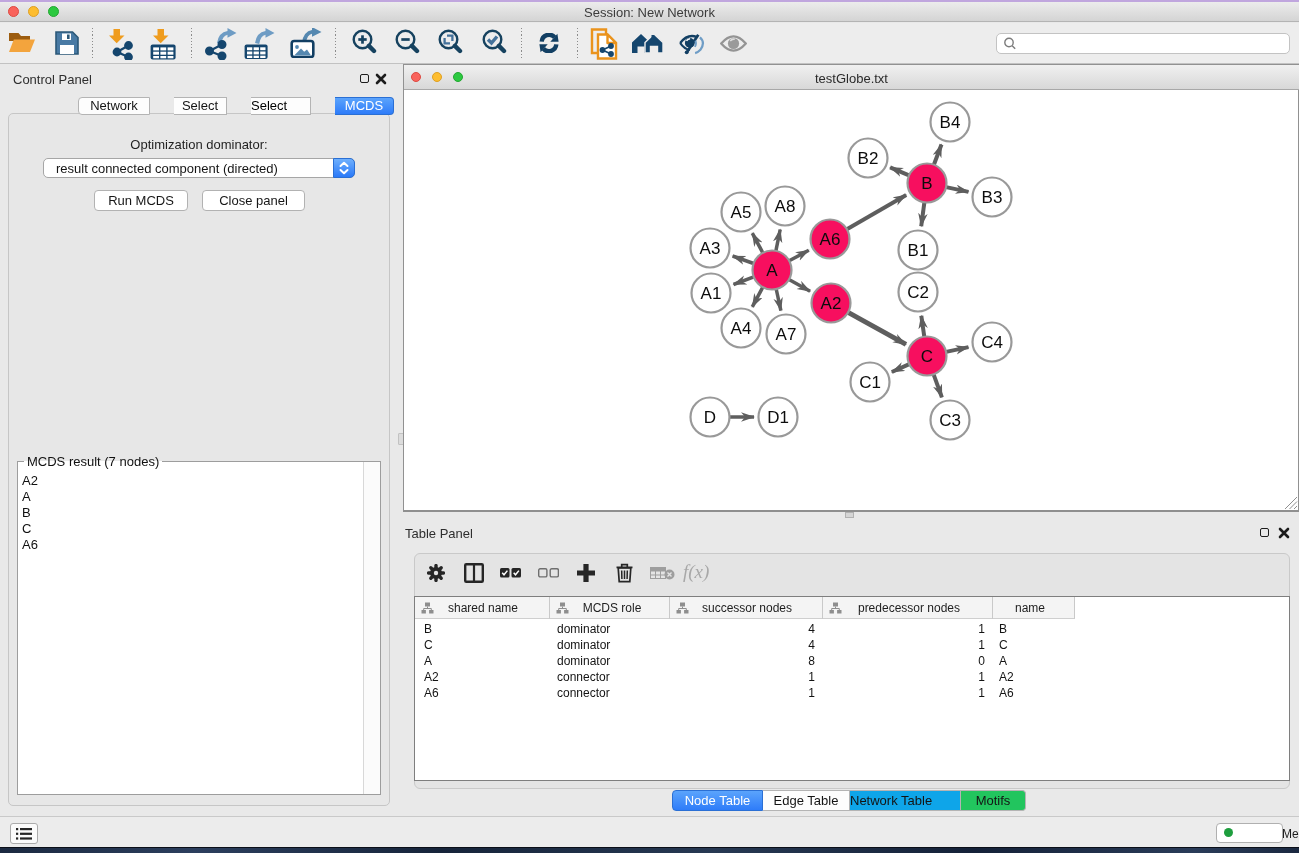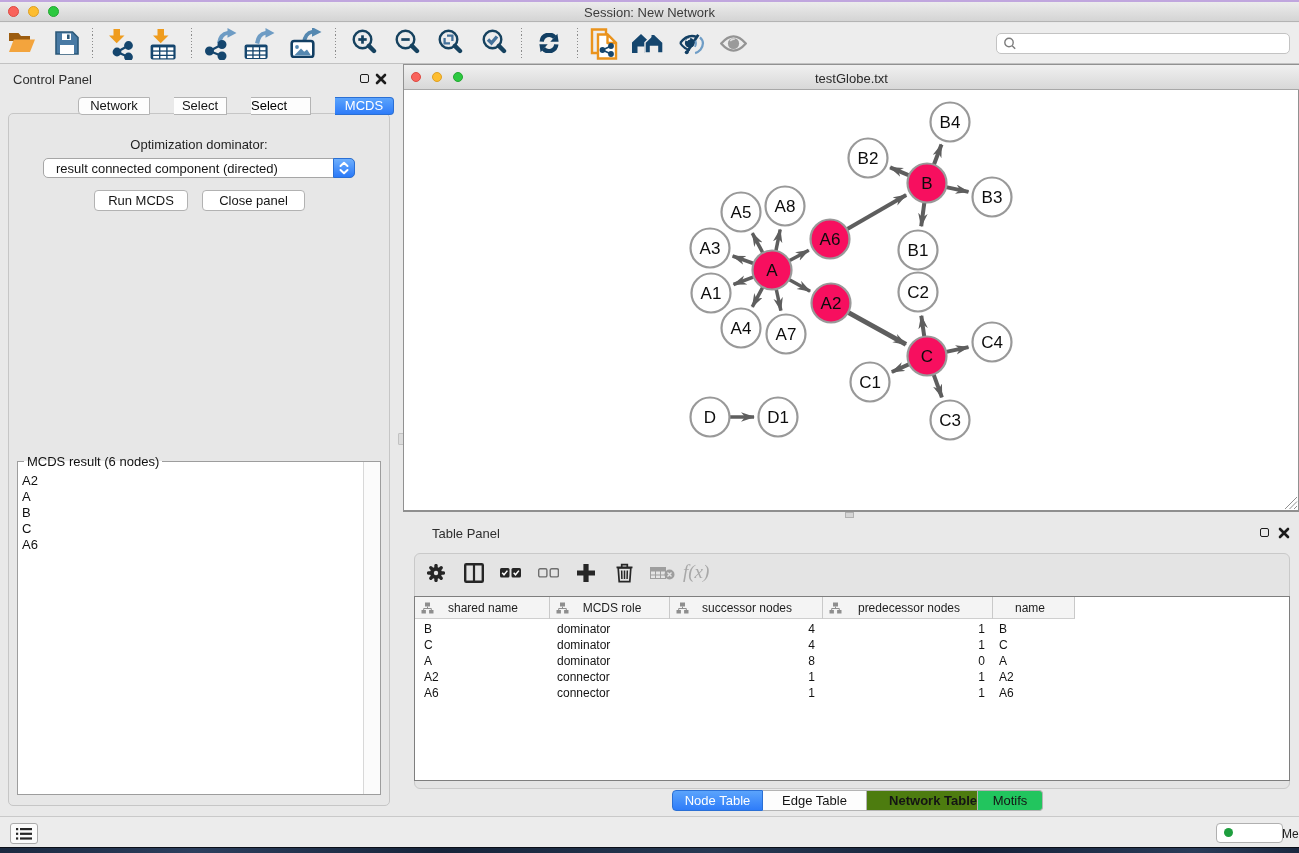--- a/index.html
+++ b/index.html
@@ -206,21 +206,21 @@
 <div class="abs" style="left:333px;top:158px;width:22px;height:20px;background:linear-gradient(#6fb0fd,#2a79f8);border-radius:0 5px 5px 0;border:1px solid #2a6fd4;"></div>
 <svg class="abs" style="left:336px;top:160px;" width="16" height="16" viewBox="0 0 16 16">
  <path d="M4.5 6 L8 2.8 L11.5 6" fill="none" stroke="#fff" stroke-width="2" stroke-linecap="round" stroke-linejoin="round"></path>
  <path d="M4.5 10 L8 13.2 L11.5 10" fill="none" stroke="#fff" stroke-width="2" stroke-linecap="round" stroke-linejoin="round"></path>
 </svg>
 
 <div class="abs txt13" style="left:94px;top:190px;width:94px;height:21px;background:#fff;border:1px solid #b2b2b2;border-radius:4px;text-align:center;line-height:19px;color:#161616;">Run MCDS</div>
 <div class="abs txt13" style="left:202px;top:190px;width:103px;height:21px;background:#fff;border:1px solid #b2b2b2;border-radius:4px;text-align:center;line-height:19px;color:#161616;">Close panel</div>
 
 <div class="abs" style="left:17px;top:461px;width:364px;height:334px;background:#fff;border:1px solid #9d9d9d;"></div>
-<div class="abs txt13" style="left:24px;top:454px;padding:0 3px;background:linear-gradient(#e7e7e7 50%,#ffffff 50%);color:#111;">MCDS result (6 nodes)</div>
+<div class="abs txt13" style="left:24px;top:454px;padding:0 3px;background:linear-gradient(#e7e7e7 50%,#ffffff 50%);color:#111;">MCDS result (7 nodes)</div>
 <div class="abs" style="left:363px;top:462px;width:17px;height:332px;background:#fbfbfb;border-left:1px solid #d8d8d8;"></div>
 <div class="abs txt13" style="left:22px;top:473px;line-height:16px;color:#101010;">A2<br>A<br>B<br>C<br>A6</div>
 
 <div class="abs" style="left:398px;top:433px;width:6px;height:12px;background:#dcdcdc;border:1px solid #c2c2c2;border-radius:1px;"></div>
 
 <div class="abs" style="left:403px;top:64px;width:896px;height:448px;background:#fff;border:1px solid #919191;border-bottom:2px solid #8f8f8f;"></div>
 <div class="abs" style="left:404px;top:65px;width:895px;height:25px;background:linear-gradient(#f0f0f0,#d8d8d8);border-bottom:1px solid #a8a8a8;"></div>
 <div class="abs" style="left:411px;top:72px;width:10px;height:10px;border-radius:50%;background:#f9635c;border:1px solid #dd4a42;"></div>
 <div class="abs" style="left:432px;top:72px;width:10px;height:10px;border-radius:50%;background:#fdbd2f;border:1px solid #dfa023;"></div>
 <div class="abs" style="left:453px;top:72px;width:10px;height:10px;border-radius:50%;background:#2cc940;border:1px solid #24a732;"></div>
@@ -300,21 +300,21 @@
 <text x="374" y="333">D1</text>
 </g>
 </svg>
 
 <svg class="abs" style="left:1284px;top:496px;" width="14" height="14" viewBox="0 0 14 14">
  <path d="M13 1 L1 13 M13 5.5 L5.5 13 M13 10 L10 13" stroke="#8f8f8f" stroke-width="1"></path>
 </svg>
 
 <div class="abs" style="left:845px;top:512px;width:9px;height:6px;background:#d6d6d6;border:1px solid #b2b2b2;"></div>
 
-<div class="abs txt13" style="left:432px;top:526px;">Table Panel</div>
+<div class="abs txt13" style="left:405px;top:526px;">Table Panel</div>
 <div class="abs" style="left:1260px;top:528px;width:9px;height:9px;border:1.5px solid #1c1c1c;border-radius:2px;"></div>
 <svg class="abs" style="left:1278px;top:527px;" width="12" height="12" viewBox="0 0 12 12">
  <path d="M2 2 L10 10 M10 2 L2 10" stroke="#1c1c1c" stroke-width="2.6" stroke-linecap="round"></path>
 </svg>
 
 <div class="abs" style="left:414px;top:553px;width:876px;height:236px;background:#e4e4e4;border:1px solid #c9c9c9;border-radius:6px;"></div>
 <div class="abs" style="left:414px;top:553px;width:734px;height:43px;">
 
   <svg class="abs" style="left:13px;top:11px;" width="18" height="18" viewBox="0 0 18 18">
     <g fill="#262626">
@@ -448,22 +448,22 @@
       <span class="abs" style="left:9px;">A6</span>
       <span class="abs" style="left:142px;">connector</span>
       <span class="abs" style="left:250px;width:150px;text-align:right;">1</span>
       <span class="abs" style="left:420px;width:150px;text-align:right;">1</span>
       <span class="abs" style="left:584px;">A6</span>
     </div>
 </div>
 
 <div class="abs" style="left:672px;top:790px;height:21px;display:flex;font-size:13px;">
   <div style="width:91px;background:linear-gradient(#5ba4fc,#2e7cf9);border:1px solid #2a6fd4;border-radius:4px 0 0 4px;text-align:center;line-height:19px;color:#fff;">Node Table</div>
-  <div style="width:104px;background:#fdfdfd;border:1px solid #b4b4b4;border-left:none;text-align:center;line-height:19px;color:#141414;">Edge Table</div>
-  <div style="width:111px;background:#4d7c0f;border:1px solid #b4b4b4;border-left:none;text-align:right;line-height:19px;color:#141414;font-weight:bold;">Network Table</div>
+  <div style="width:87px;background:#fdfdfd;border:1px solid #b4b4b4;border-left:none;text-align:center;line-height:19px;color:#141414;">Edge Table</div>
+  <div style="width:111px;background:#0ea5e9;border:1px solid #b4b4b4;border-left:none;text-align:left;line-height:19px;color:#141414;">Network Table</div>
   <div style="width:65px;background:#22c55e;border:1px solid #b4b4b4;border-left:none;border-radius:0 4px 4px 0;text-align:center;line-height:19px;color:#141414;">Motifs</div>
 </div>
 
 <div class="abs" style="left:0;top:816px;width:1299px;height:31px;background:#ececec;border-top:1px solid #c9c9c9;"></div>
 <div class="abs" style="left:10px;top:823px;width:28px;height:21px;background:#fbfbfb;border:1px solid #ababab;border-radius:3px;"></div>
 <svg class="abs" style="left:16px;top:828px;" width="16" height="12" viewBox="0 0 16 12">
  <rect x="0" y="0" width="2.2" height="2.2" fill="#262626"></rect>
     <rect x="4" y="0" width="12" height="2.2" fill="#262626"></rect>
  <rect x="0" y="4.7" width="2.2" height="2.2" fill="#262626"></rect>
     <rect x="4" y="4.7" width="12" height="2.2" fill="#262626"></rect>

